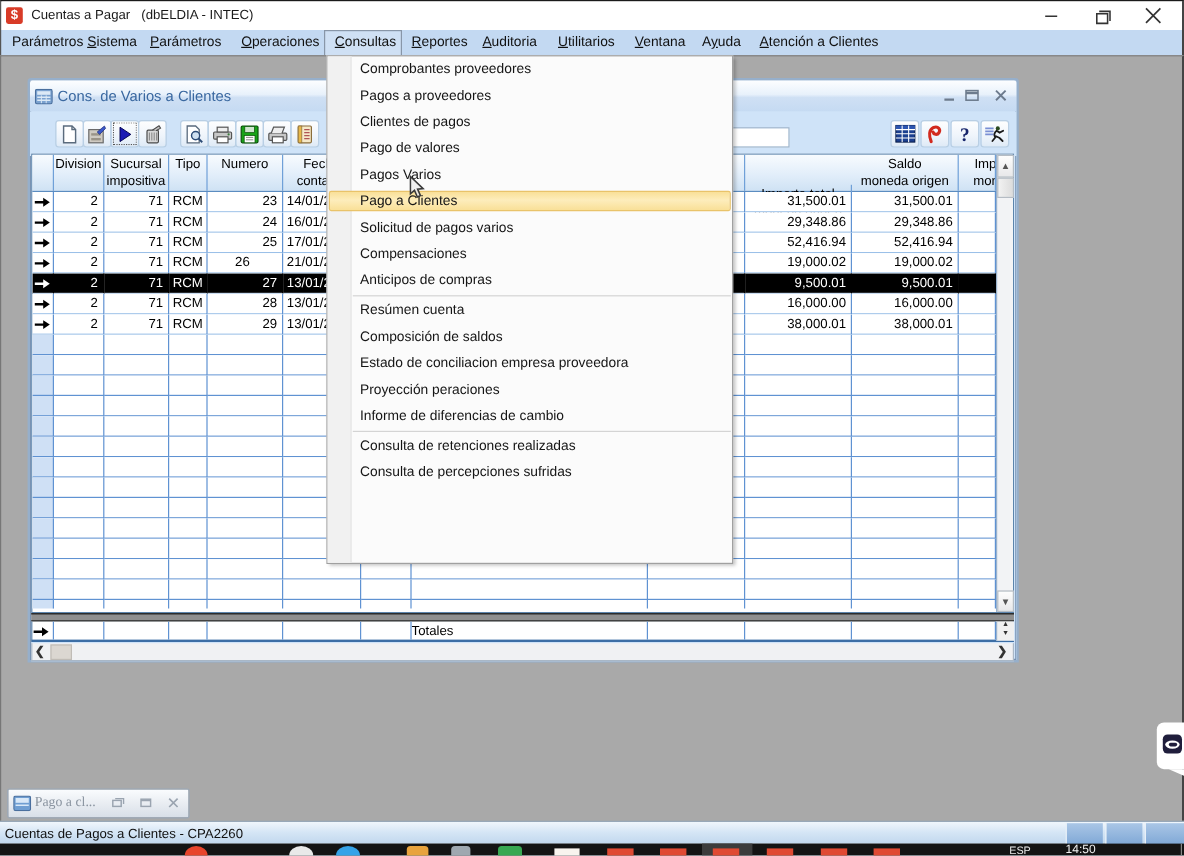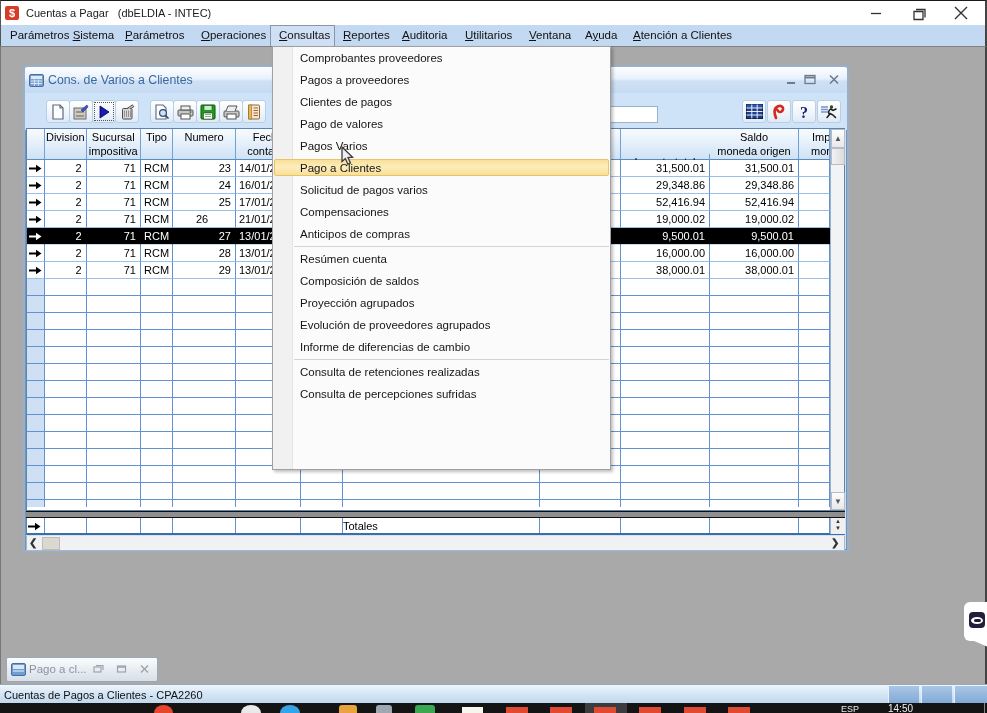--- a/index.html
+++ b/index.html
@@ -84,21 +84,21 @@
 .mit.hl { }
 .mit.hl::before { content:""; position:absolute; left:1px; right:1px; top:2px; bottom:3px;
   background:linear-gradient(#f9e098,#fdedbc 45%,#f9e098); border:1px solid #e9c36a; border-radius:2px; }
 .mit span { position:relative; }
 .msep { height:3px; position:relative; }
 .msep::after { content:""; position:absolute; left:21px; right:1px; top:1px; height:1px; background:#d4d4d4; }
 
 
 #minwin { position:absolute; left:5px; top:610px; width:152px; height:25px;
   background:linear-gradient(#fafcfe,#e9edf2 50%,#d8dfe8); border:1px solid #9aa8b8; border-radius:2px; }
-#minwin .txt { position:absolute; left:22px; top:5px; font-size:11.5px; color:#8a94a0; }
+#minwin .txt { position:absolute; left:22px; top:5px; font-size:11.5px; color:#8a94a0;font-family:Liberation Serif, serif; }
 #minwin .ic { position:absolute; left:4px; top:5px; }
 #minwin .b { position:absolute; top:4px; font-size:11px; color:#9aa4b0; }
 
 
 #status { position:absolute; left:0; top:684px; width:987px; height:19px;
   background:linear-gradient(#f0f6fc,#d4e5f5 50%,#c2d8ee); border-top:1px solid #98a8b8; }
 #status .txt { position:absolute; left:4px; top:4px; font-size:11px; color:#111; }
 .spanel { position:absolute; top:1px; height:18px; background:linear-gradient(#aac6e6,#7fa8d6); border-left:1px solid #e8f0f8; }
 
 
@@ -654,22 +654,22 @@
 <div class="mit"><span>Clientes de pagos</span></div>
 <div class="mit"><span>Pago de valores</span></div>
 <div class="mit"><span>Pagos Varios</span></div>
 <div class="mit hl"><span>Pago a Clientes</span></div>
 <div class="mit"><span>Solicitud de pagos varios</span></div>
 <div class="mit"><span>Compensaciones</span></div>
 <div class="mit"><span>Anticipos de compras</span></div>
 <div class="msep"></div>
 <div class="mit"><span>Resúmen cuenta</span></div>
 <div class="mit"><span>Composición de saldos</span></div>
-<div class="mit"><span>Proyección agrupados</span></div>
-<div class="mit"><span>Evolución de proveedores agrupados</span></div>
+<div class="mit"><span>Estado de conciliacion empresa proveedora</span></div>
+<div class="mit"><span>Proyección peraciones</span></div>
 <div class="mit"><span>Informe de diferencias de cambio</span></div>
 <div class="msep"></div>
 <div class="mit"><span>Consulta de retenciones realizadas</span></div>
 <div class="mit"><span>Consulta de percepciones sufridas</span></div>
   </div>
 
   <svg id="cursor" style="position:absolute;left:341px;top:146px;z-index:60;" width="14" height="21" viewBox="0 0 14 21">
       <path d="M1 1 L1 15.5 L4.4 12.6 L6.8 18.2 L9.4 17 L7 11.6 L11.6 11.2 Z" fill="#ececec" fill-opacity="0.85" stroke="#3a3a3a" stroke-width="1.3"></path>
     </svg>
 

